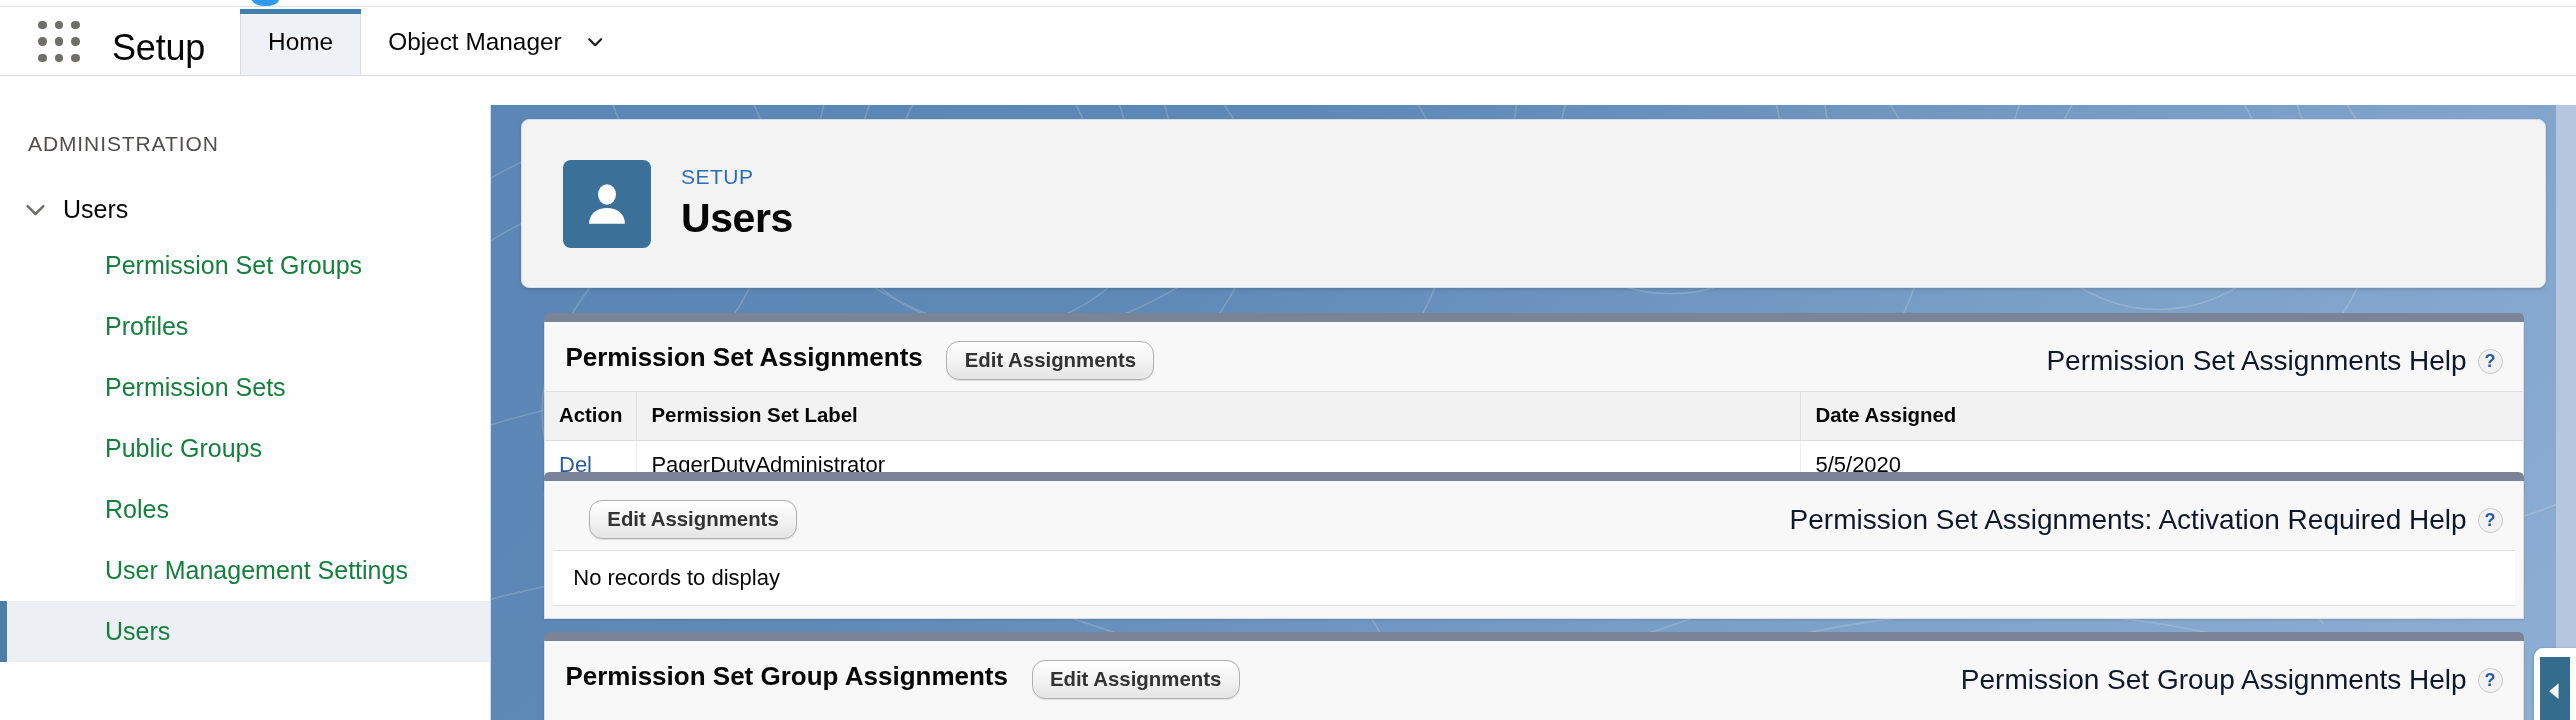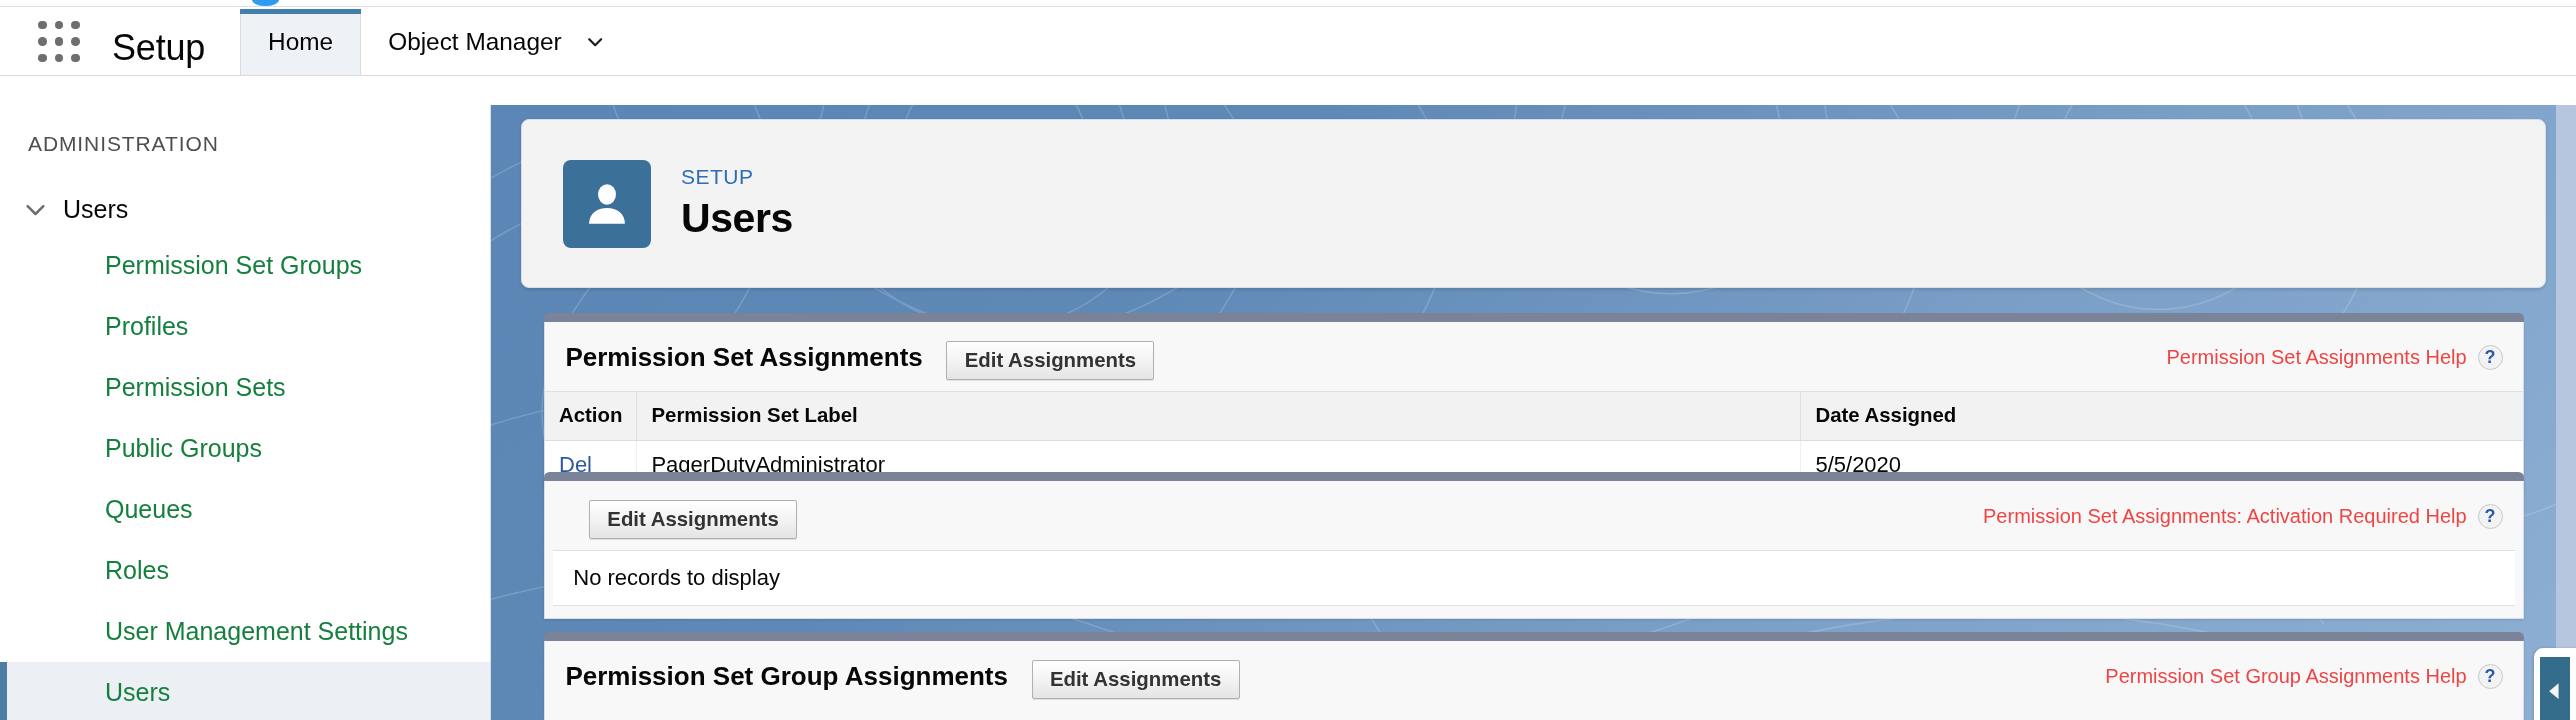--- a/index.html
+++ b/index.html
@@ -281,35 +281,35 @@
   }
   .panel-btn {
     margin-left: 23.6px;
     margin-top: 4.7px;
     padding: 7px 17.3px;
     font-size: 20.4px;
     font-weight: 700;
     color: #333333;
     background: linear-gradient(to bottom, #ffffff 0%, #f2f2f2 55%, #e4e4e4 100%);
     border: 0.8px solid #b0b0b0;
-    border-radius: 2px;
+    border-radius: 13px;
     box-shadow: 0 0.8px 0.8px rgba(0,0,0,0.10);
     cursor: pointer;
     white-space: nowrap;
     font-family: "Liberation Sans", sans-serif;
   }
   .panel-help {
     margin-left: auto;
     display: flex;
     align-items: center;
     padding-top: 9.4px;
   }
   .panel-help-link {
-    font-size: 20px;
-    color: #ef4444;
+    font-size: 28px;
+    color: #0f172a;
     text-decoration: none;
     cursor: pointer;
     white-space: nowrap;
   }
   .help-badge {
     margin-left: 11px;
     width: 25px; height: 25px;
     border-radius: 50%;
     background: #f2f2f2;
     border: 0.8px solid #c9c9c9;
@@ -477,23 +477,20 @@
       <span>Permission Set Groups</span>
     </div>
     <div class="sidebar-item">
       <span>Profiles</span>
     </div>
     <div class="sidebar-item">
       <span>Permission Sets</span>
     </div>
     <div class="sidebar-item">
       <span>Public Groups</span>
-    </div>
-    <div class="sidebar-item">
-      <span>Queues</span>
     </div>
     <div class="sidebar-item">
       <span>Roles</span>
     </div>
     <div class="sidebar-item">
       <span>User Management Settings</span>
     </div>
     <div class="sidebar-item selected">
       <span>Users</span>
     </div>

